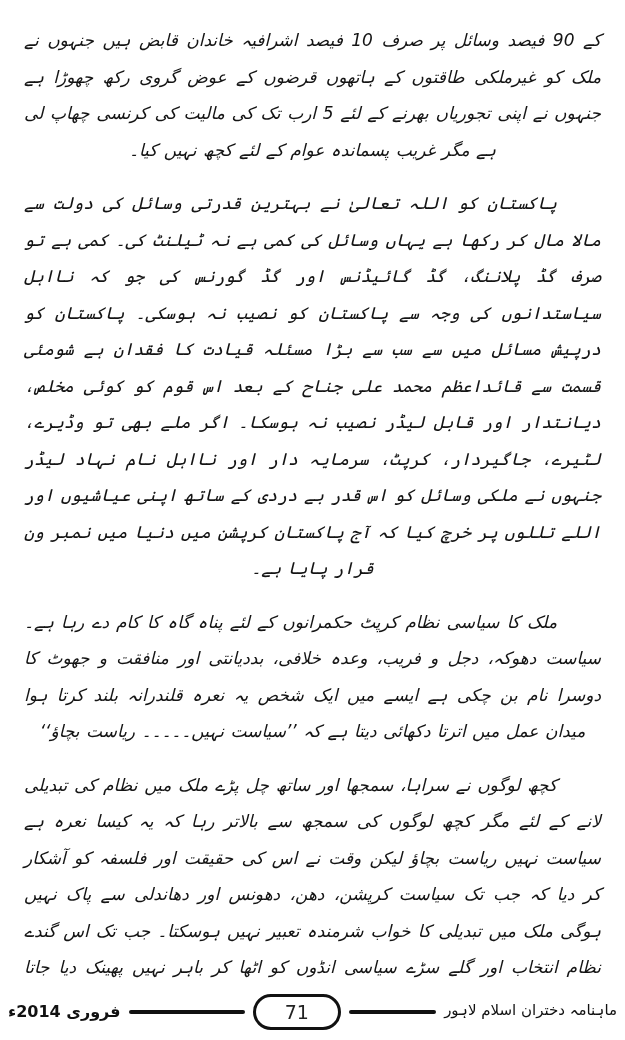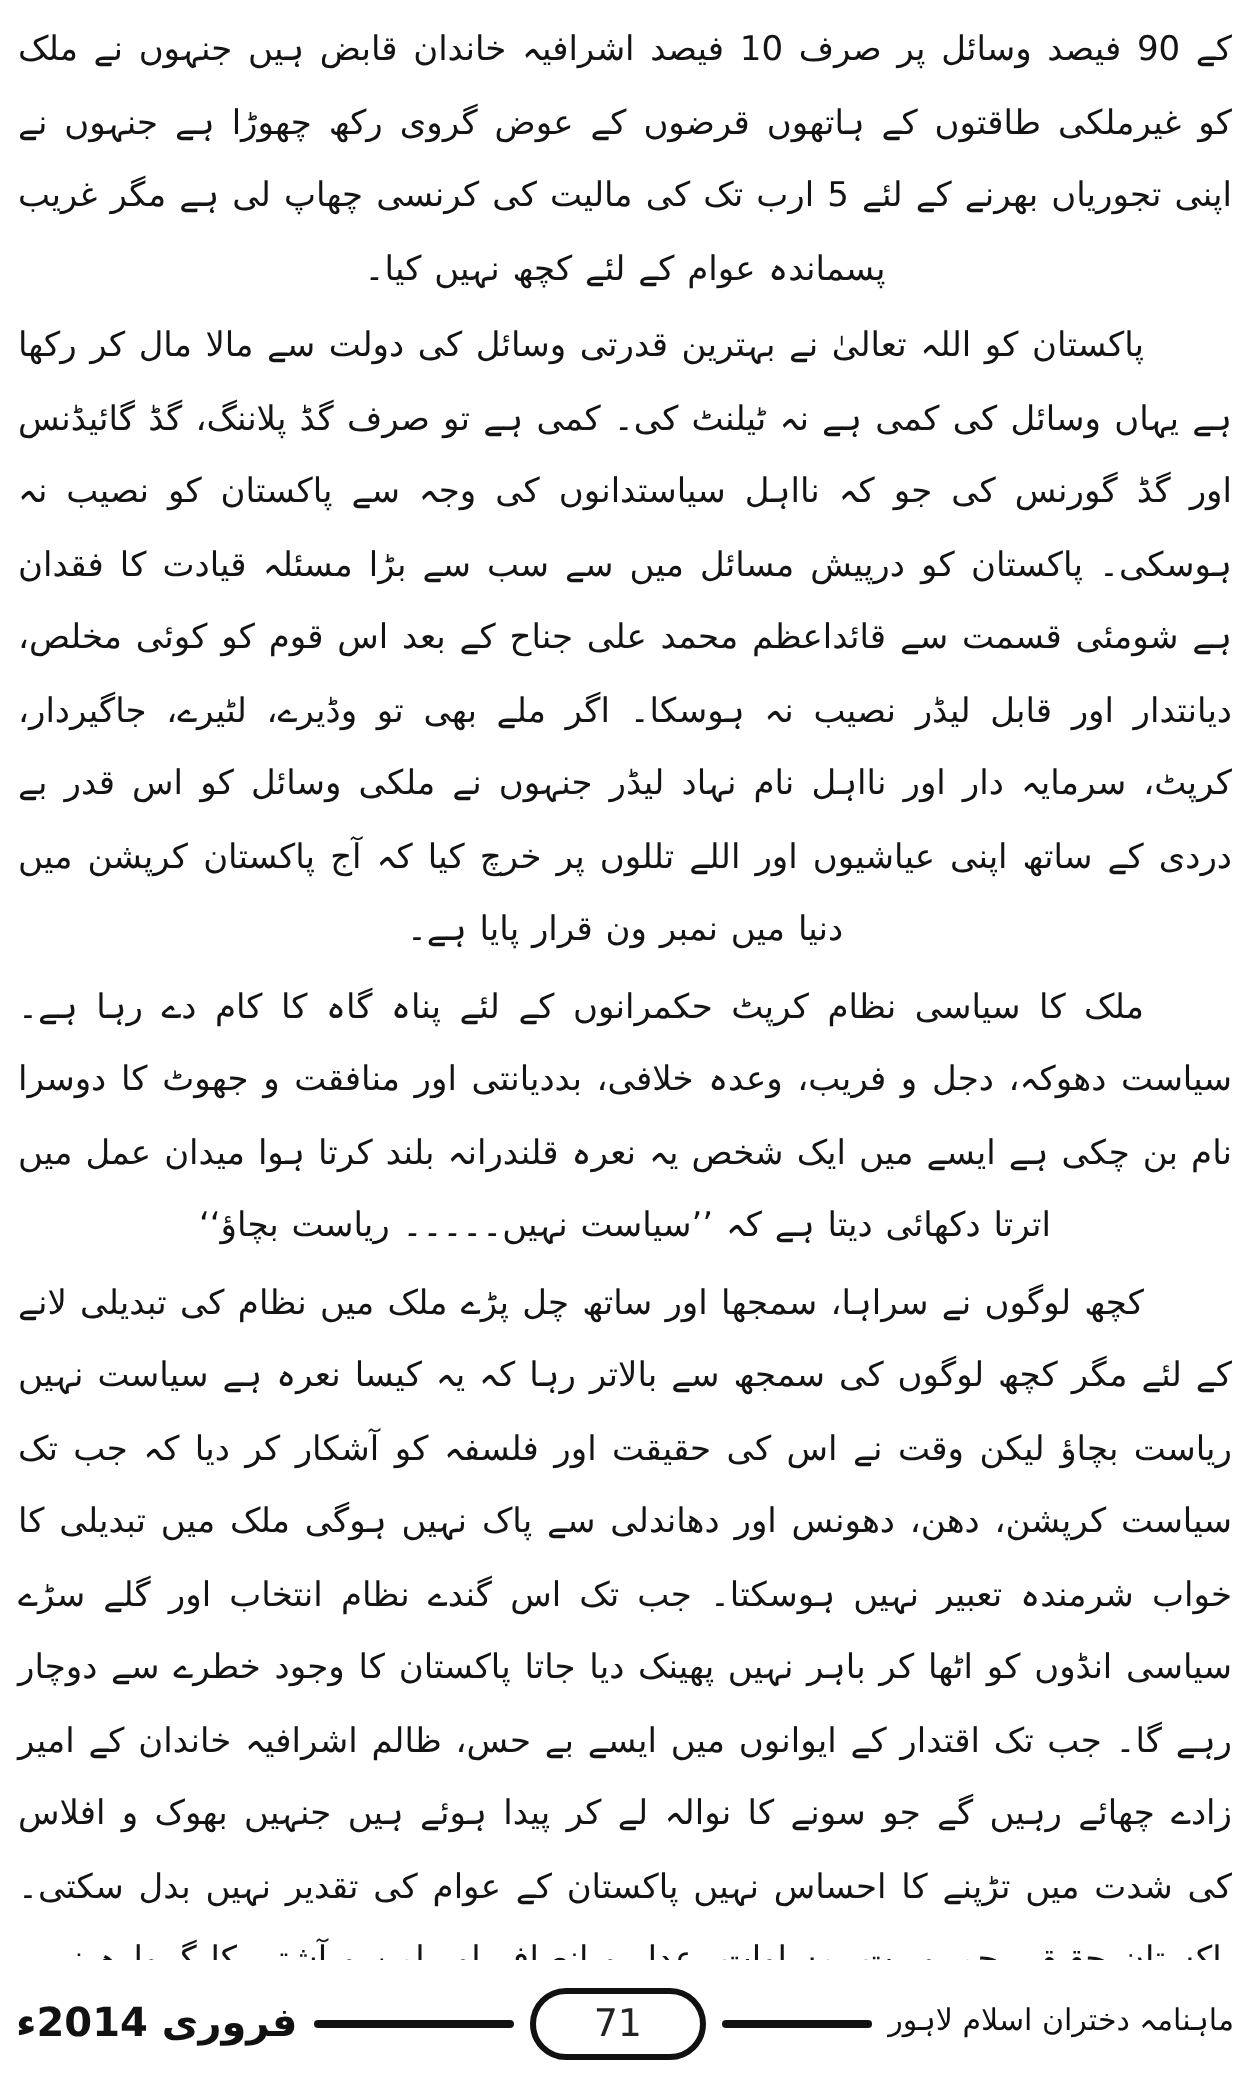--- a/index.html
+++ b/index.html
@@ -23,24 +23,25 @@
     height: 975px;
     overflow: hidden;
     direction: rtl;
     unicode-bidi: embed;
     color: #141414;
     font-size: 17px;
     line-height: 36.5px;
     word-spacing: 1px;
   }
   .article p {
-    margin: 2px;
+    margin: 17px;
     padding: 0;
     text-align: justify;
     text-align-last: center;
+    font-style: italic;
   }
   .article p.p-continuation {
     text-indent: 0;
   }
   .article p.p-indent {
     text-indent: 44px;
   }
   .footer {
     position: absolute;
     left: 8px;
@@ -78,21 +79,21 @@
     align-items: center;
     justify-content: center;
     box-sizing: border-box;
   }
   .page-pill span {
     font-size: 19px;
     color: #222222;
     direction: ltr;
   }
   .issue-date {
-    font-size: 20px;
+    font-size: 16px;
     font-weight: bold;
     white-space: nowrap;
     padding-bottom: 2px;
   }
 </style>
 </head>
 <body>
 
 <div class="page">
 

